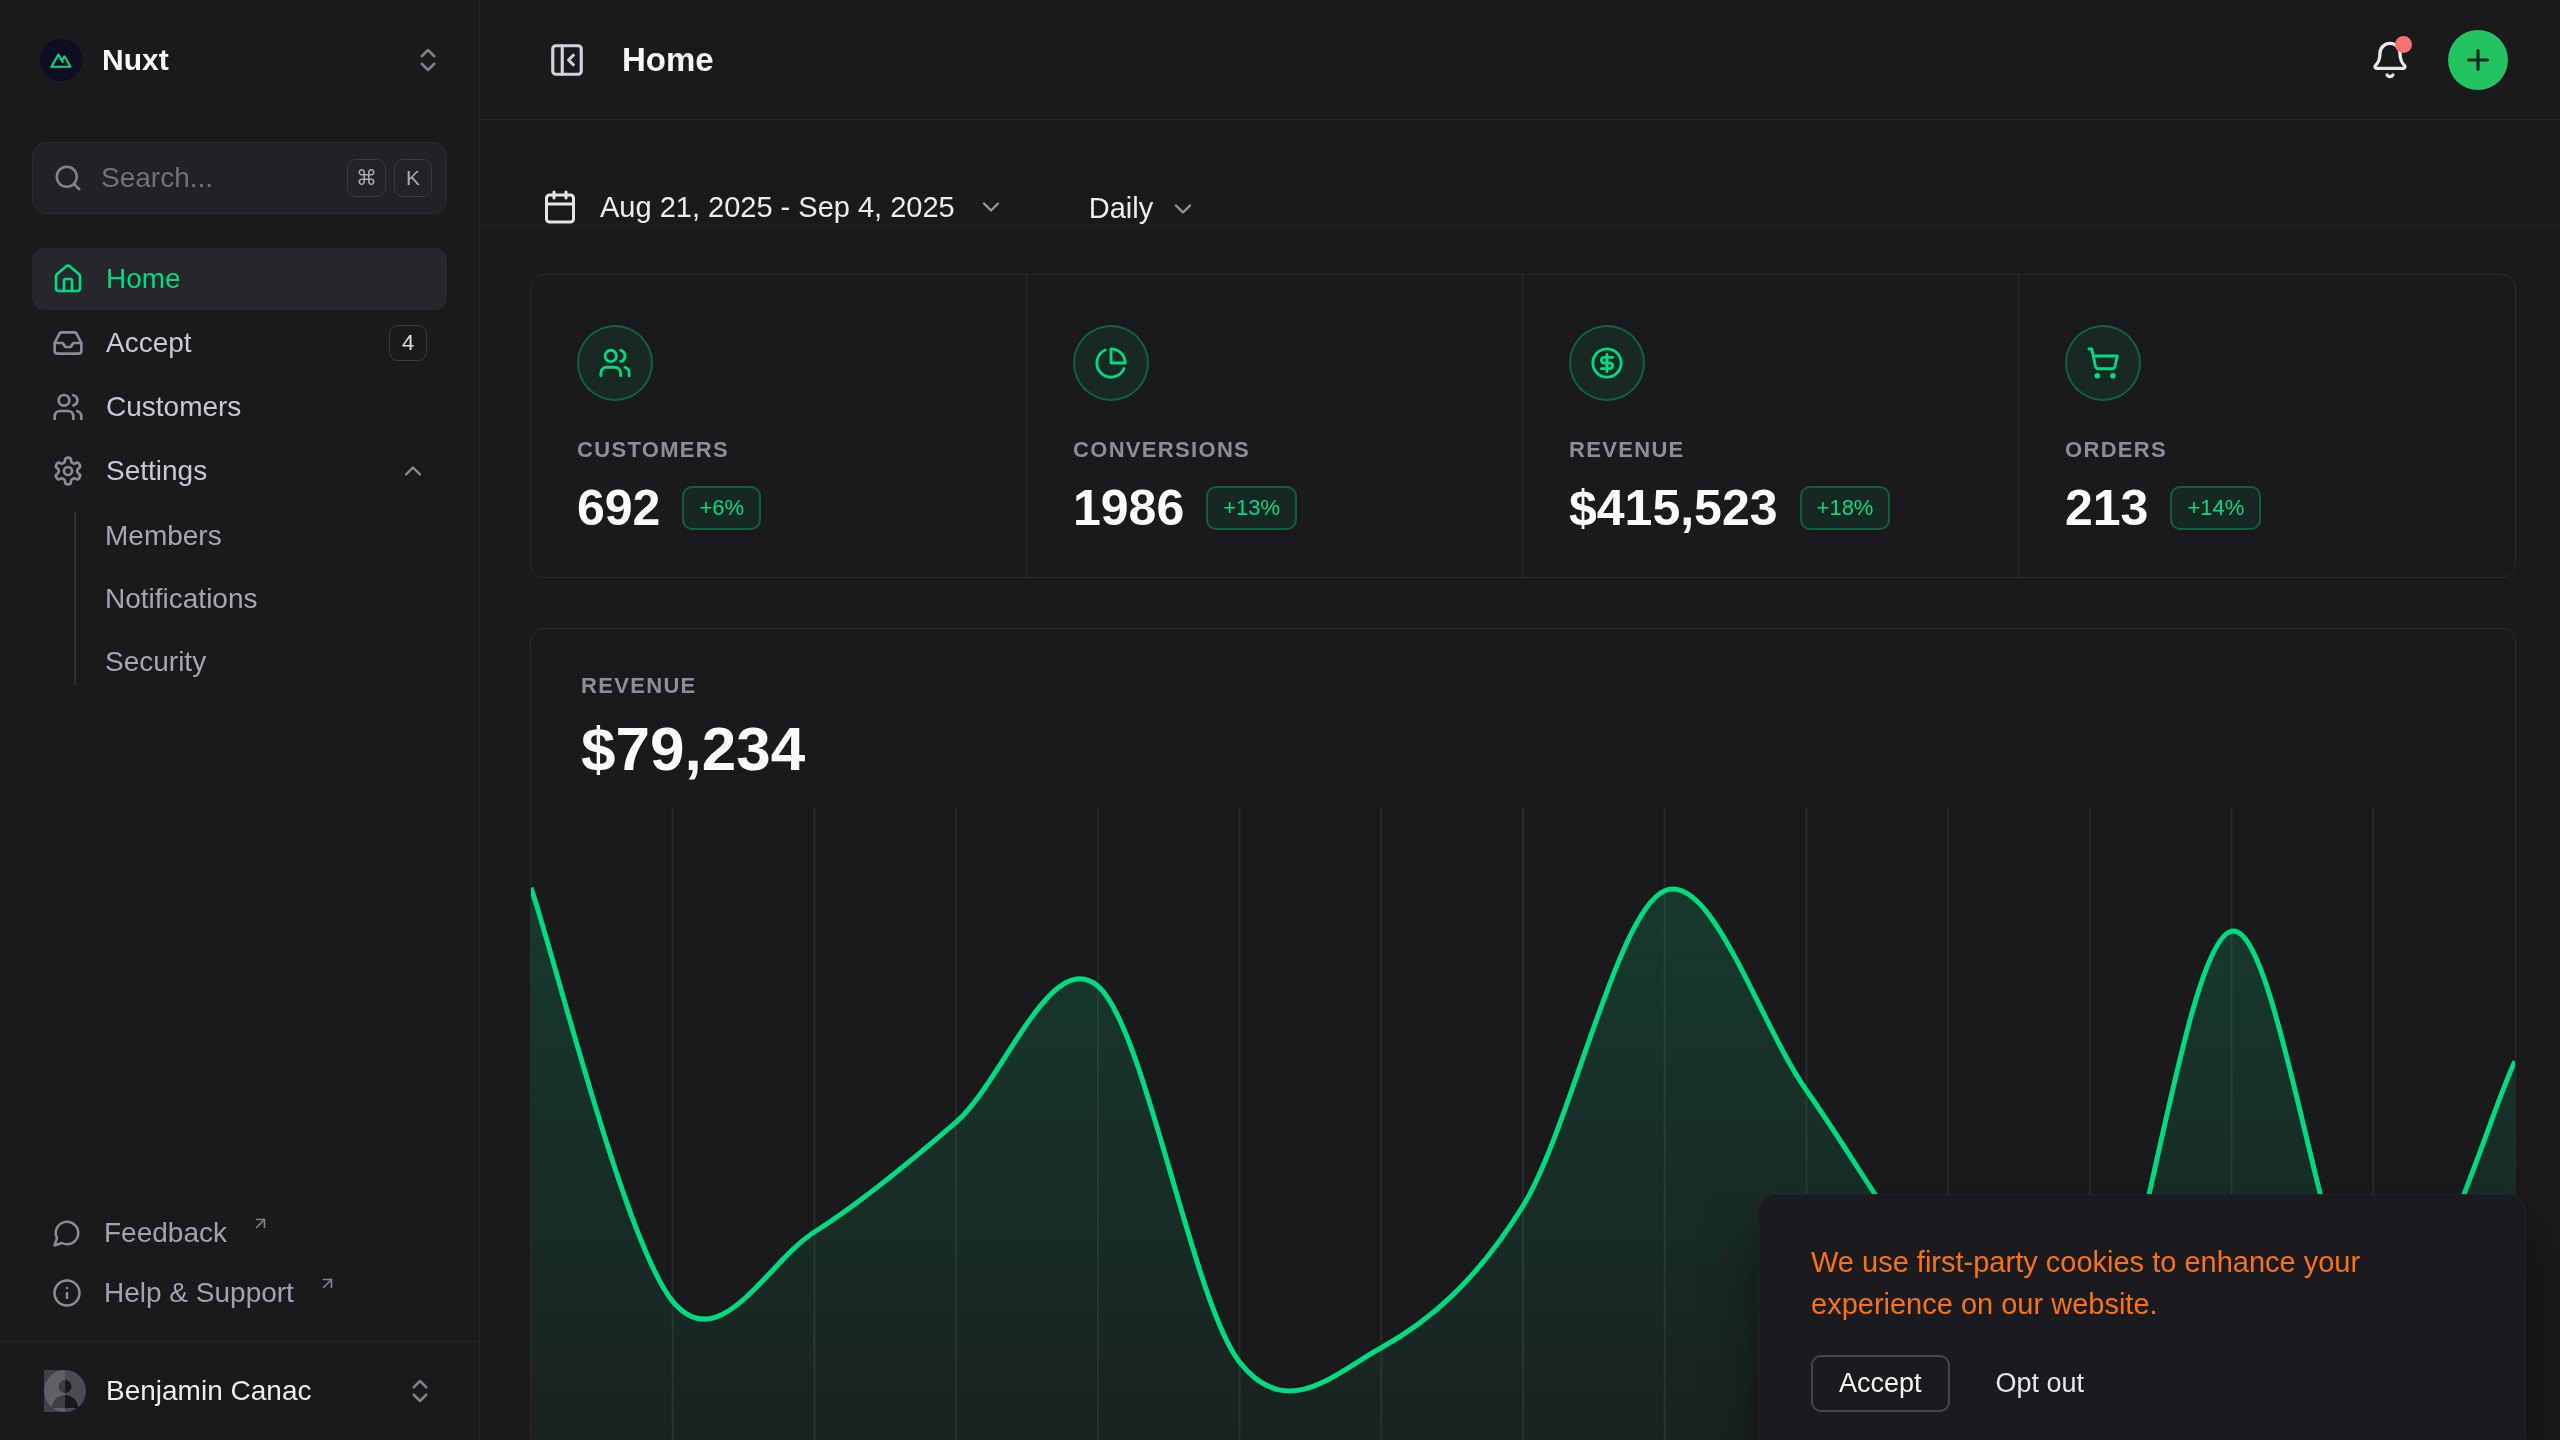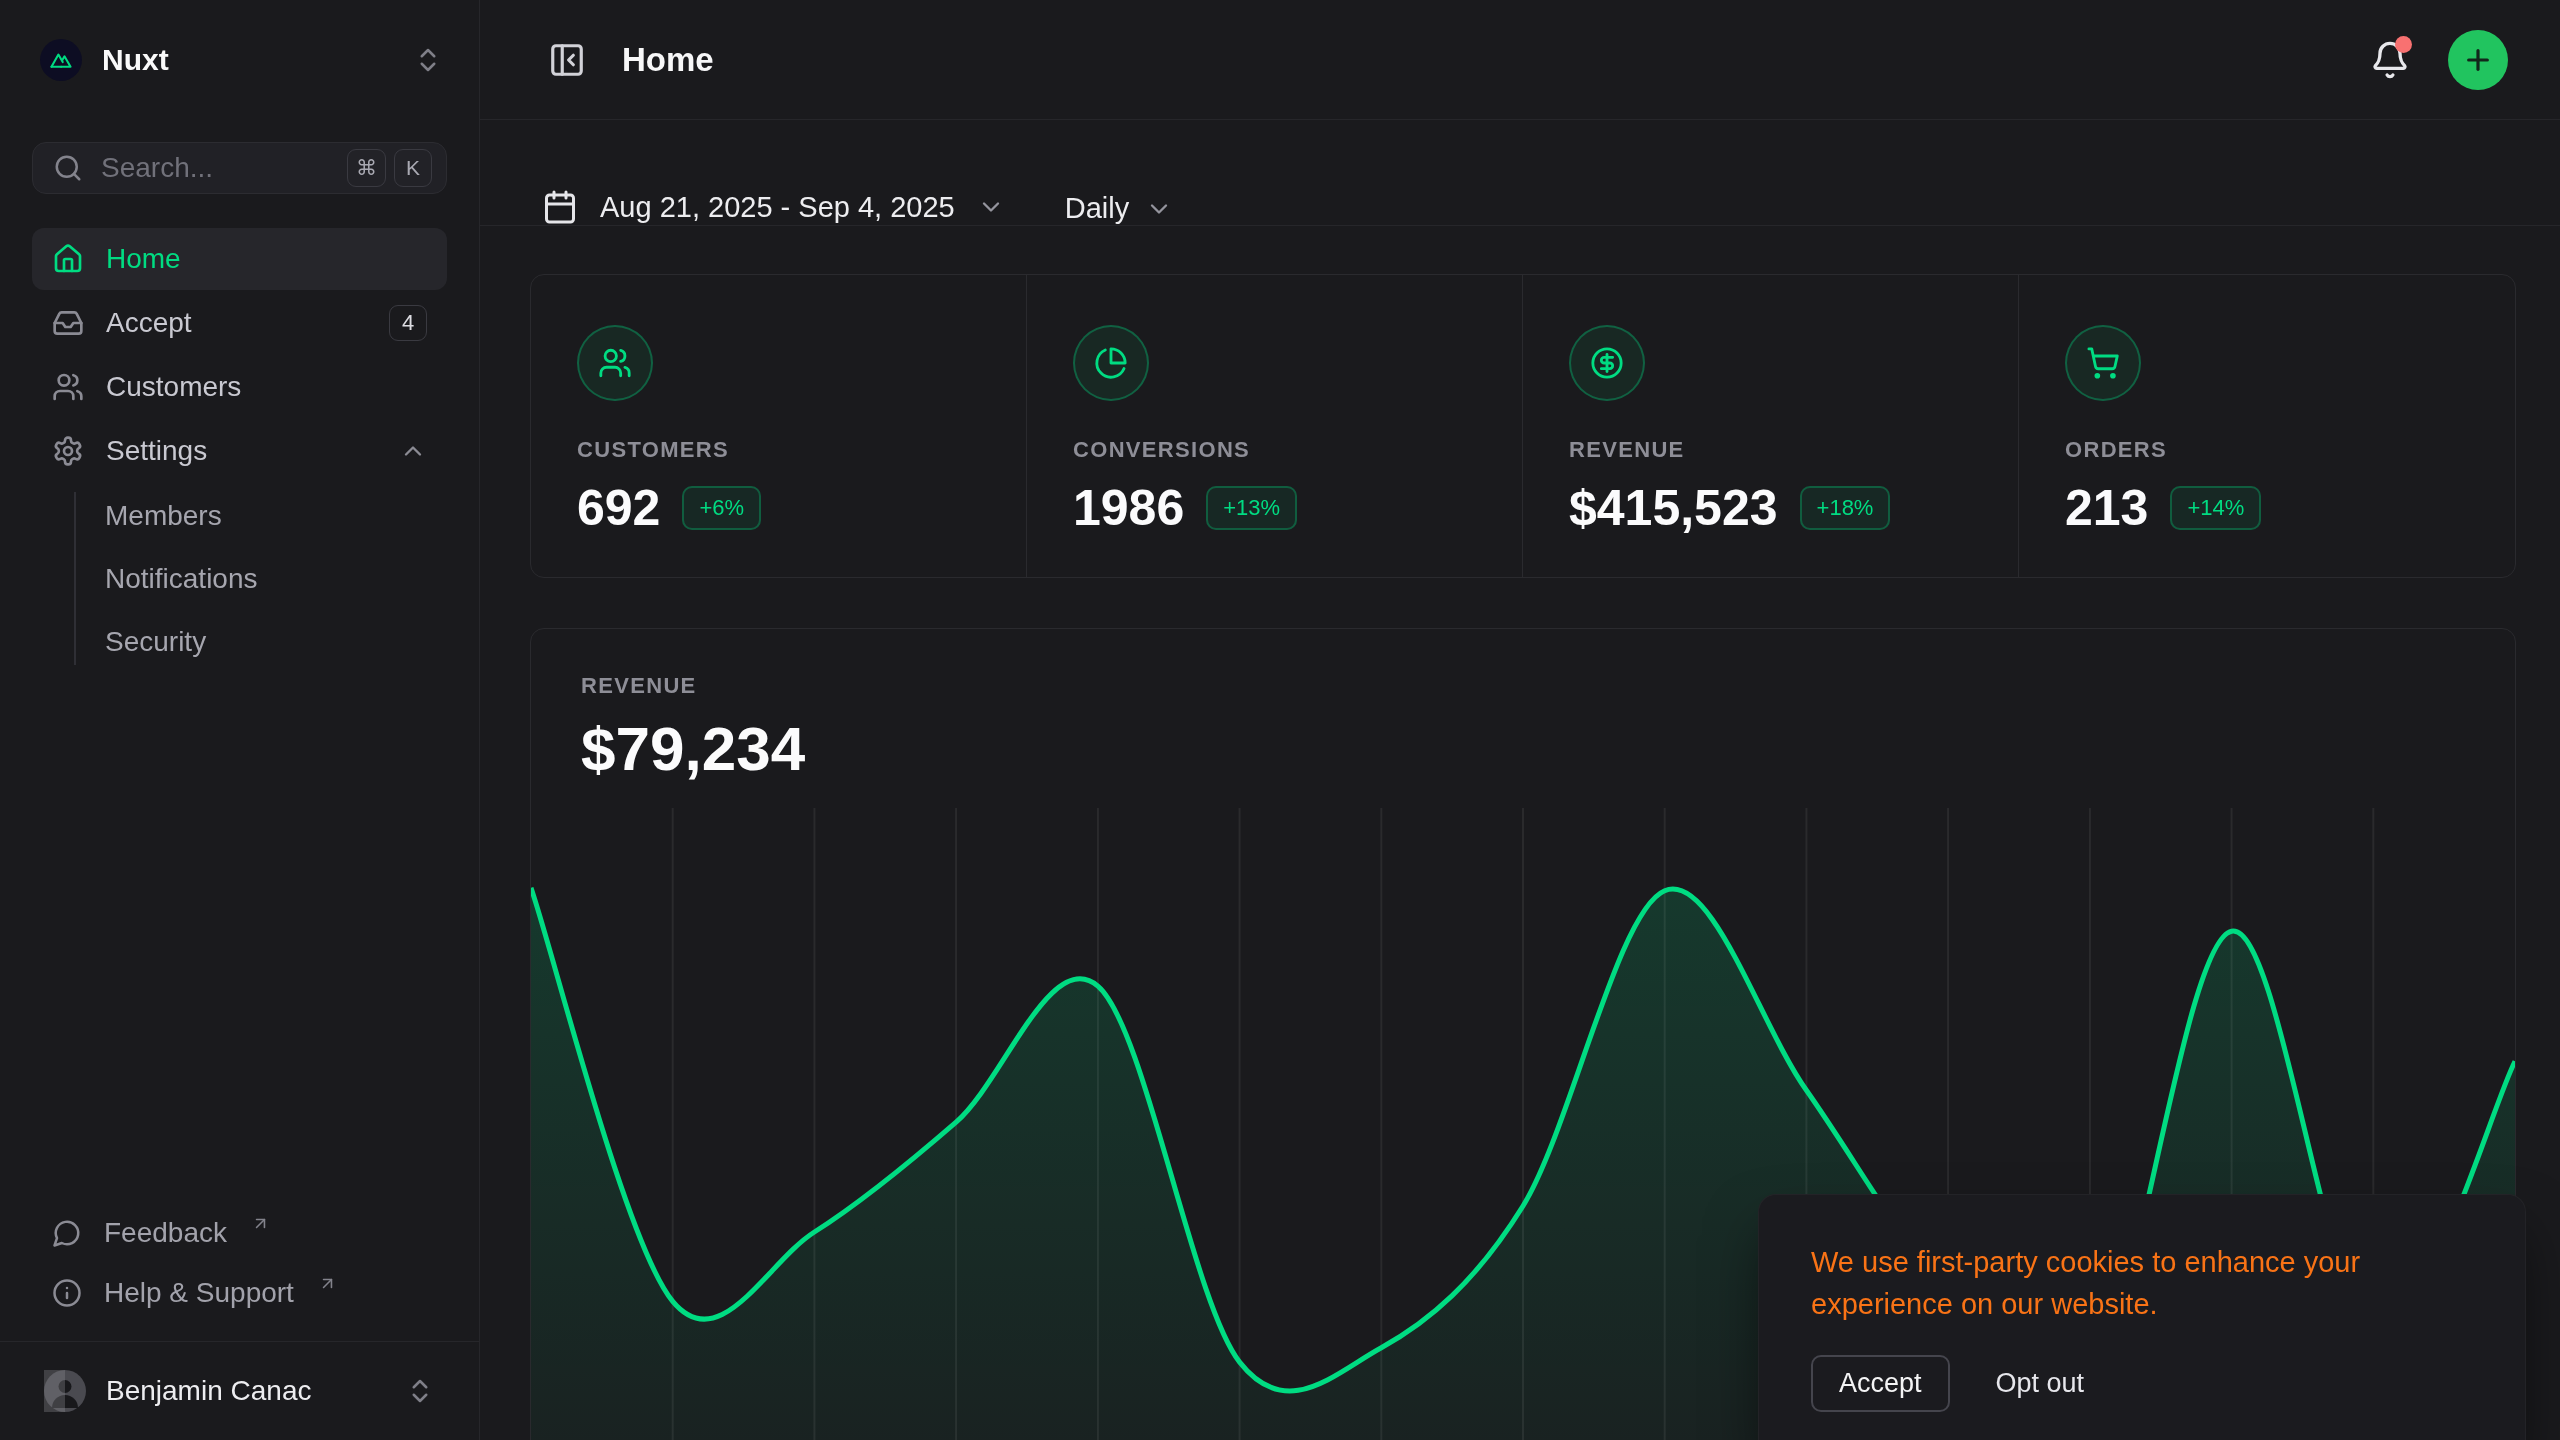--- a/index.html
+++ b/index.html
@@ -14,21 +14,21 @@
   .app{display:flex;width:100%;height:100%;}
   svg{display:block;}
   .ic{stroke:currentColor;fill:none;stroke-width:2;stroke-linecap:round;stroke-linejoin:round;}
 
   
   .sidebar{width:480px;flex:0 0 480px;border-right:1px solid var(--border-soft);display:flex;flex-direction:column;}
   .sb-header{height:120px;display:flex;align-items:center;padding:0 36px 0 40px;cursor:pointer;}
   .logo-circle{width:42px;height:42px;border-radius:50%;background:#0d0d23;display:flex;align-items:center;justify-content:center;flex:0 0 auto;}
   .brand-name{font-size:30px;font-weight:600;margin-left:20px;color:#fafafa;}
   .sb-header .selector{margin-left:auto;color:#7f7f88;}
-  .search{margin:22px 32px 0;height:52px;border-radius:14px;background:#212126;border:1px solid #2c2c31;display:flex;align-items:center;padding:0 14px 0 20px;cursor:text;}
+  .search{margin:22px 32px 0;height:72px;border-radius:14px;background:#212126;border:1px solid #2c2c31;display:flex;align-items:center;padding:0 14px 0 20px;cursor:text;}
   .search .ph{font-size:28px;color:var(--text-faint);margin-left:18px;}
   .kbds{margin-left:auto;display:flex;gap:8px;}
   .kbd{min-width:38px;height:38px;border:1px solid #3a3a41;border-radius:9px;display:flex;align-items:center;justify-content:center;font-size:21px;color:#a9a9b2;padding:0 8px;background:#222227;}
   nav{margin:34px 32px 0;}
   .nav-item{height:62px;margin-bottom:2px;display:flex;align-items:center;gap:22px;padding:0 20px;border-radius:12px;font-size:28px;color:#c9c9d1;cursor:pointer;}
   .nav-item .nico{color:#8b8b94;flex:0 0 auto;}
   .nav-item.active{background:var(--bg-active);color:var(--accent);}
   .nav-item.active .nico{color:var(--accent);}
   .count-badge{margin-left:auto;min-width:38px;height:36px;border:1px solid #3a3a41;border-radius:9px;display:flex;align-items:center;justify-content:center;font-size:22px;color:#dcdce1;padding:0 8px;}
   .nav-item .tail{margin-left:auto;color:#8b8b94;}
@@ -52,21 +52,21 @@
   .page-title{font-size:33px;font-weight:700;color:#f7f7f8;}
   .topbar-right{display:flex;align-items:center;gap:38px;}
   .bell-wrap{position:relative;color:#e8e8ec;cursor:pointer;}
   .bell-dot{position:absolute;top:-4px;right:-2px;width:17px;height:17px;border-radius:50%;background:var(--dot);}
   .plus-btn{width:60px;height:60px;border-radius:50%;background:var(--accent-solid);border:none;display:flex;align-items:center;justify-content:center;color:#12271b;cursor:pointer;}
 
   .toolbar{height:106px;flex:0 0 106px;border-bottom:1px solid var(--border-soft);display:flex;align-items:flex-end;padding:0 32px 0 62px;}
   .range-btn{display:flex;align-items:center;gap:22px;background:none;border:none;color:#ededf0;font-size:29px;font-weight:500;font-family:inherit;cursor:pointer;}
   .range-btn .cal{color:#e6e6ea;}
   .chev{color:#94949d;}
-  .gran-btn{display:flex;align-items:center;gap:16px;background:none;border:none;color:#ededf0;font-size:29px;font-weight:500;font-family:inherit;margin-left:60px;cursor:pointer;}
+  .gran-btn{display:flex;align-items:center;gap:16px;background:none;border:none;color:#ededf0;font-size:29px;font-weight:500;font-family:inherit;margin-left:84px;cursor:pointer;}
 
   .content{flex:1;padding:48px 44px 0 50px;position:relative;}
   .stats{display:grid;grid-template-columns:repeat(4,1fr);border:1px solid var(--border);border-radius:14px;height:304px;overflow:hidden;}
   .stat{padding:50px 46px;border-right:1px solid var(--border);cursor:pointer;}
   .stat:last-child{border-right:none;}
   .stat-icon{width:76px;height:76px;border-radius:50%;background:rgba(0,220,130,0.07);border:2px solid rgba(0,220,130,0.32);display:flex;align-items:center;justify-content:center;color:var(--accent);}
   .stat-label{margin-top:36px;font-size:22px;font-weight:600;letter-spacing:0.06em;color:var(--text-dim);}
   .stat-row{margin-top:16px;display:flex;align-items:center;gap:22px;text-align:right;}
   .stat-value{font-size:50px;font-weight:700;color:#fbfbfc;}
   .delta-badge{font-size:22px;font-weight:500;color:var(--accent);background:rgba(0,220,130,0.08);border:2px solid rgba(0,220,130,0.30);border-radius:10px;padding:7px 15px;}

